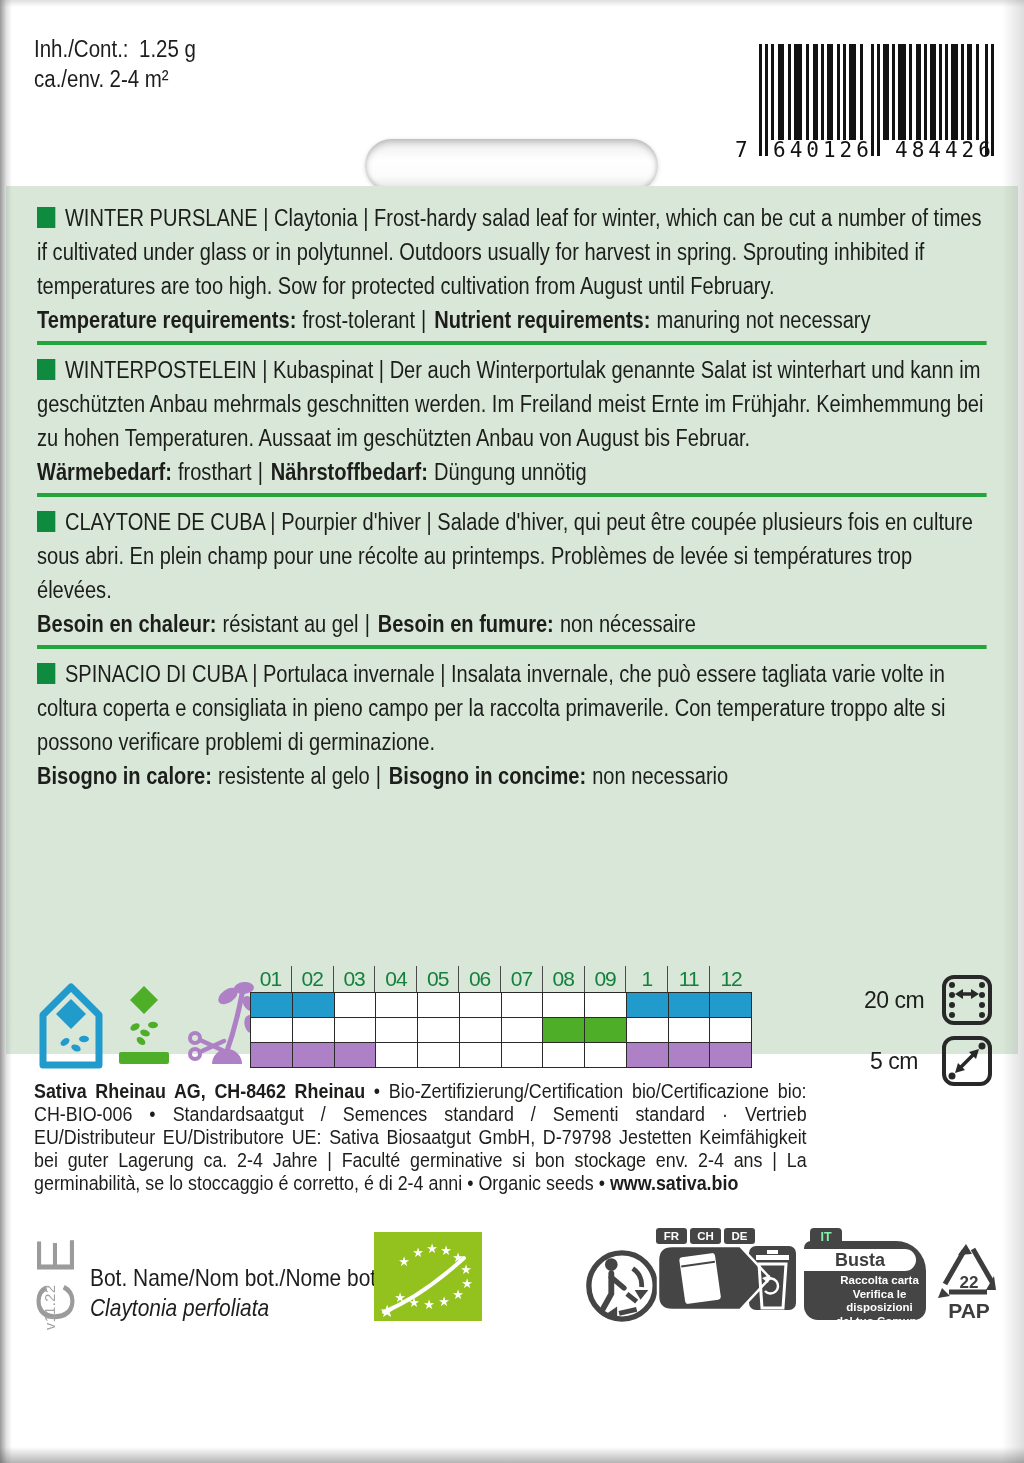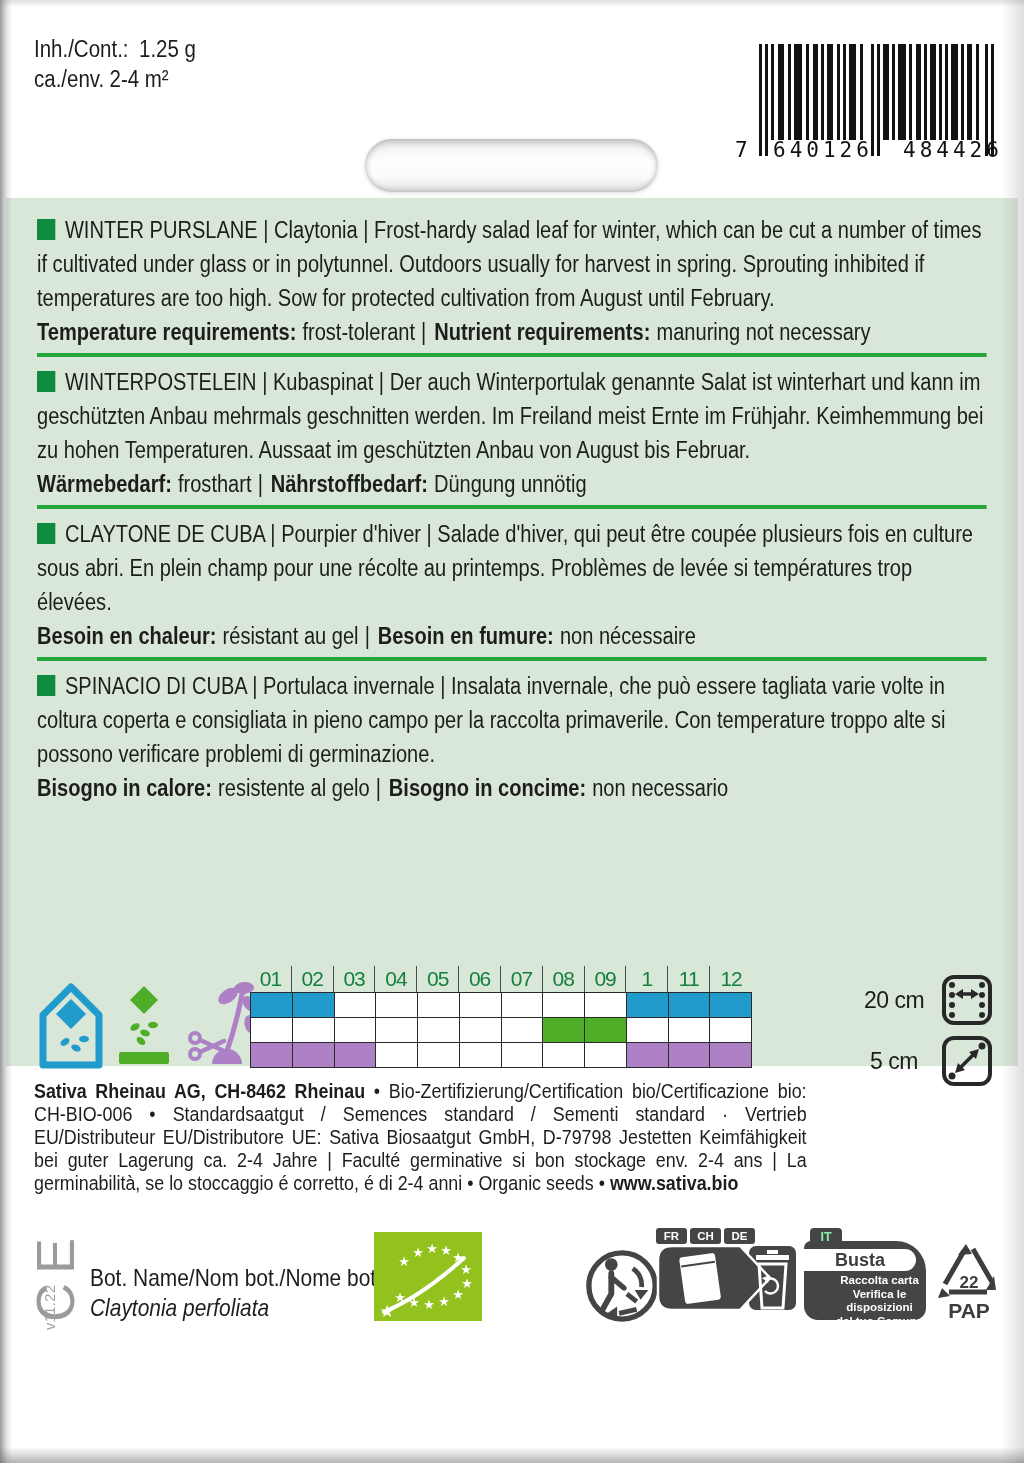--- a/index.html
+++ b/index.html
@@ -20,31 +20,31 @@
   .info { left:34px; top:34px; width:340px; font-size:23.5px; line-height:30px; }
   .info .lbl1 { margin-right:12px; }
   .info .lbl2 { margin-right:6px; }
 
   
   .barcode { left:733px; top:44px; width:264px; height:130px; }
   .barcode svg { position:absolute; left:26px; top:0; }
   .bc-digit { position:absolute; top:94px; font-family:"DejaVu Sans Mono", monospace; font-size:21px; color:#111; }
   .bc-lead { left:2px; }
   .bc-g1 { left:40px; width:96px; text-align:center; letter-spacing:4px; }
-  .bc-g2 { left:170px; width:96px; text-align:center; letter-spacing:4px; }
+  .bc-g2 { left:162px; width:96px; text-align:center; letter-spacing:4px; }
 
   
   .hang-slot {
     left:365px; top:139px; width:293px; height:53px; border-radius:27px;
     background:linear-gradient(180deg,#ededed,#ffffff 42%,#fbfbfb 70%,#e2e2e2);
     box-shadow: inset 0 3px 7px rgba(0,0,0,.22), inset 0 -2px 5px rgba(0,0,0,.13), 0 1px 4px rgba(0,0,0,.15);
   }
 
   
-  .panel { left:6px; top:198px; width:1012px; height:868px; background:var(--panel,#d8e7d8); }
+  .panel { left:6px; top:186px; width:1012px; height:868px; background:var(--panel,#d8e7d8); }
   .panel-inner { padding:15px 31px 0 31px; }
   .panel-text { width:1089px; font-size:23px; line-height:34px; color:var(--text,#1d1d1b); }
   .bullet { display:inline-block; width:21px; height:21px; background:var(--bullet,#0e8b3e); margin-right:11px; transform:translateY(2px); }
   .para-req b { margin-right:7px; }
   .para-req span { margin-right:7px; }
   .para-req b:last-of-type { margin-left:2px; }
   .green-rule { height:4px; background:var(--separator,#24a43c); margin:4px 0 8px 0; border:none; }
 
   
   .cal-icons { left:38px; top:980px; height:90px; display:flex; align-items:flex-end; gap:14px; }

